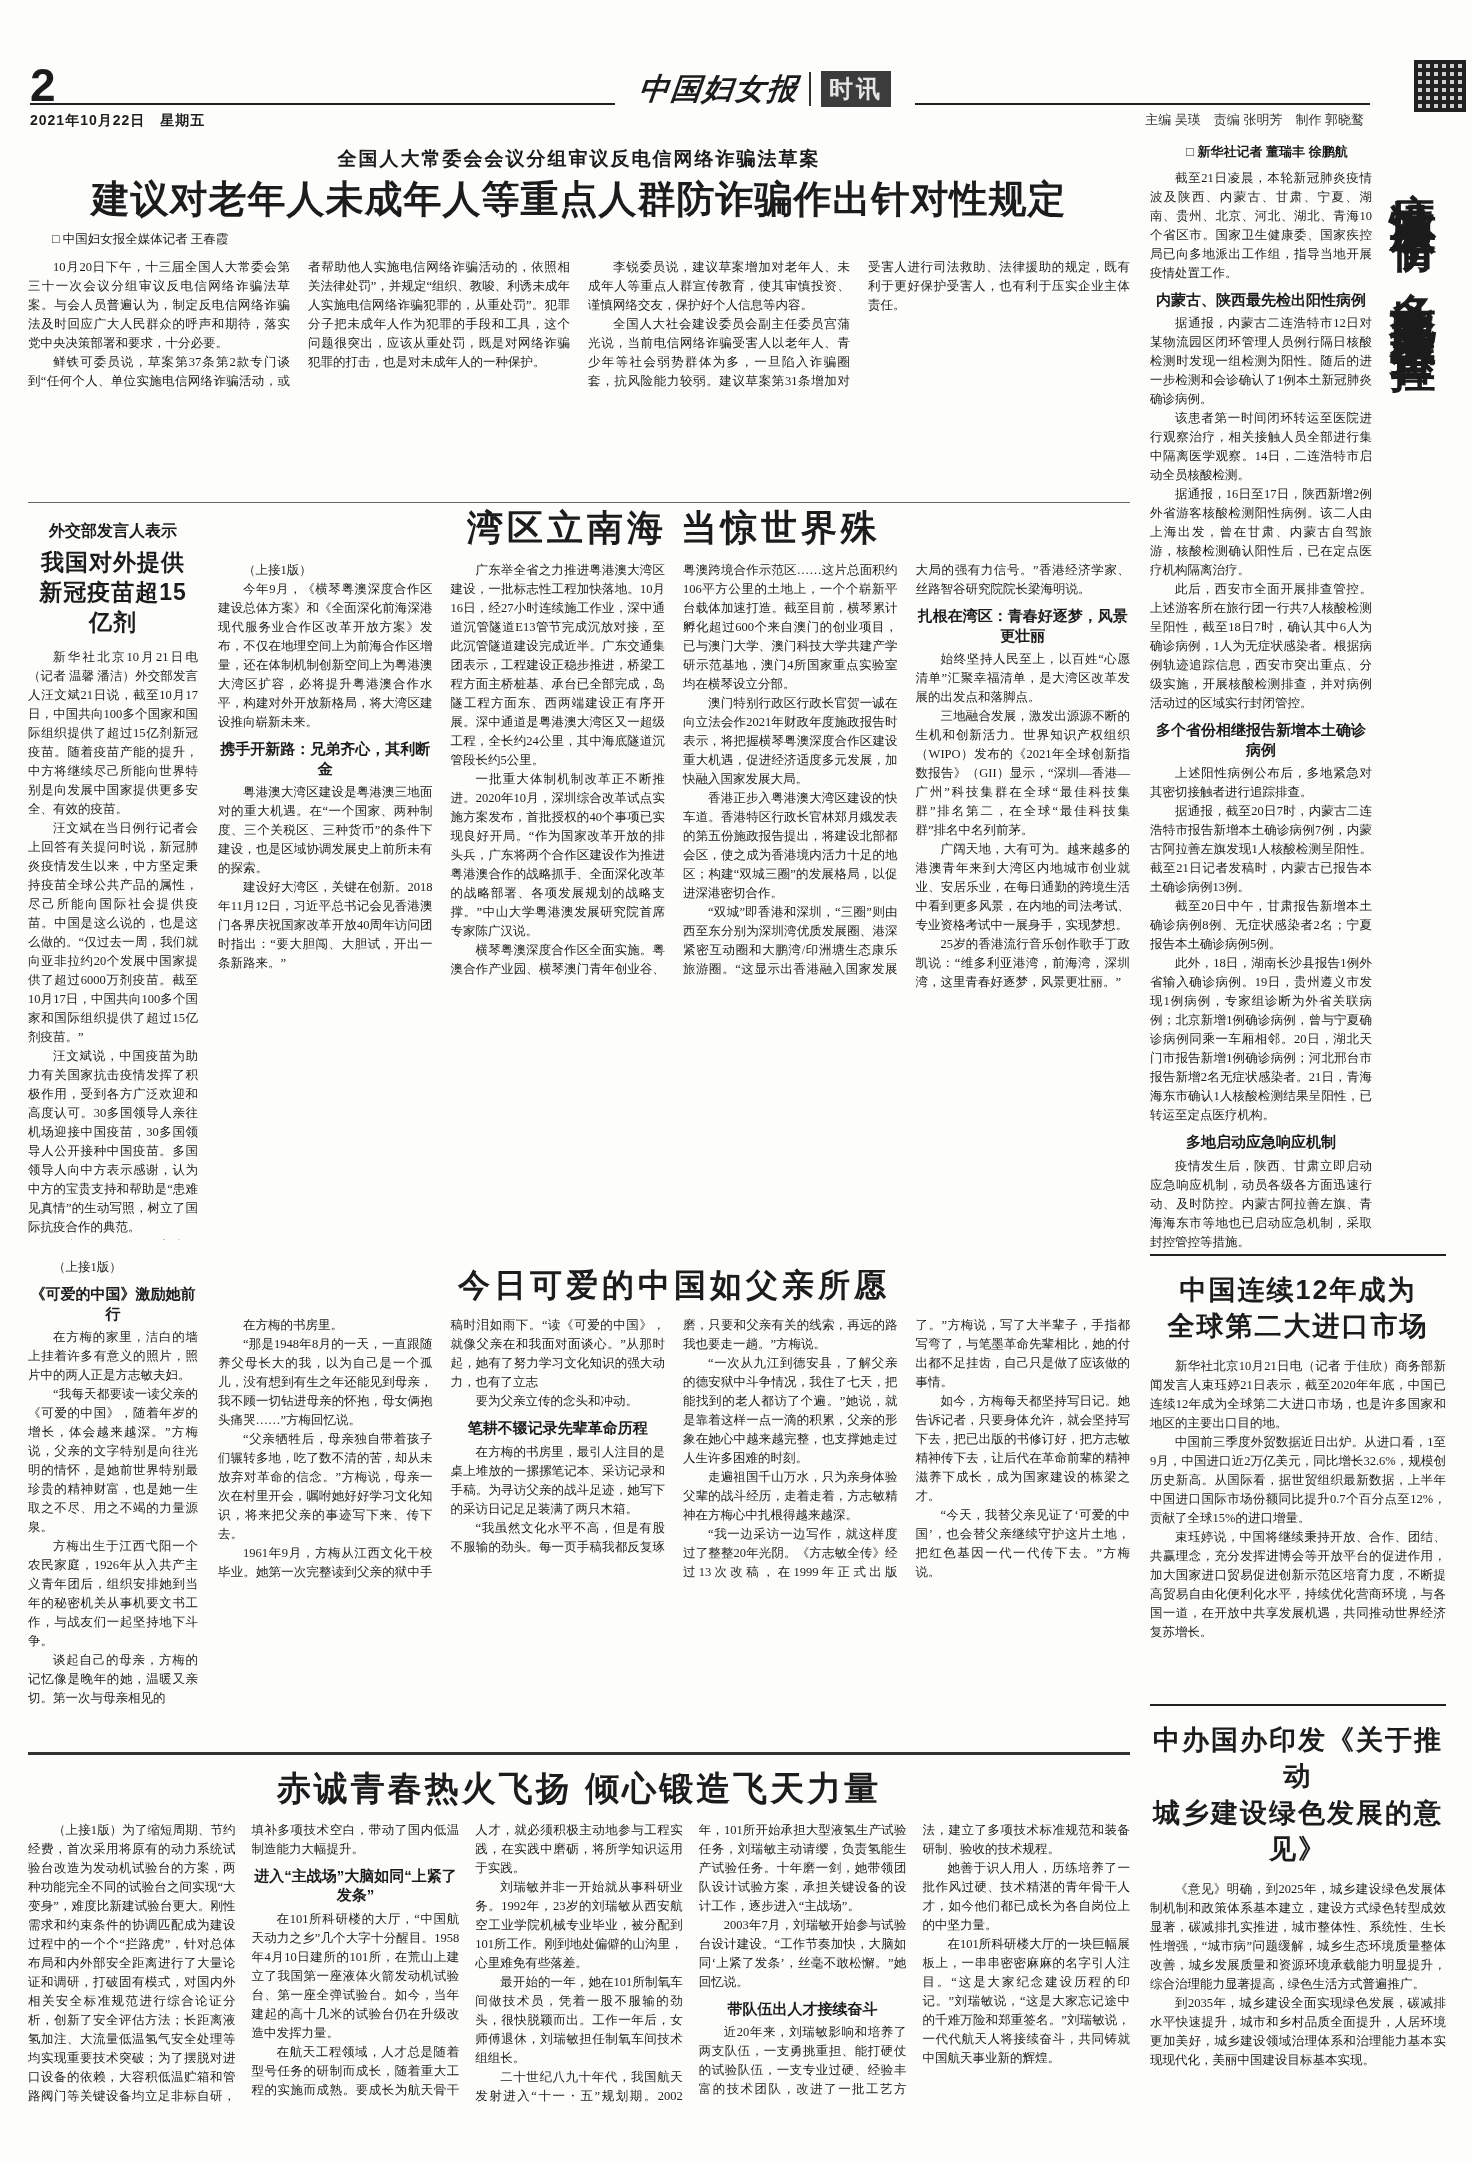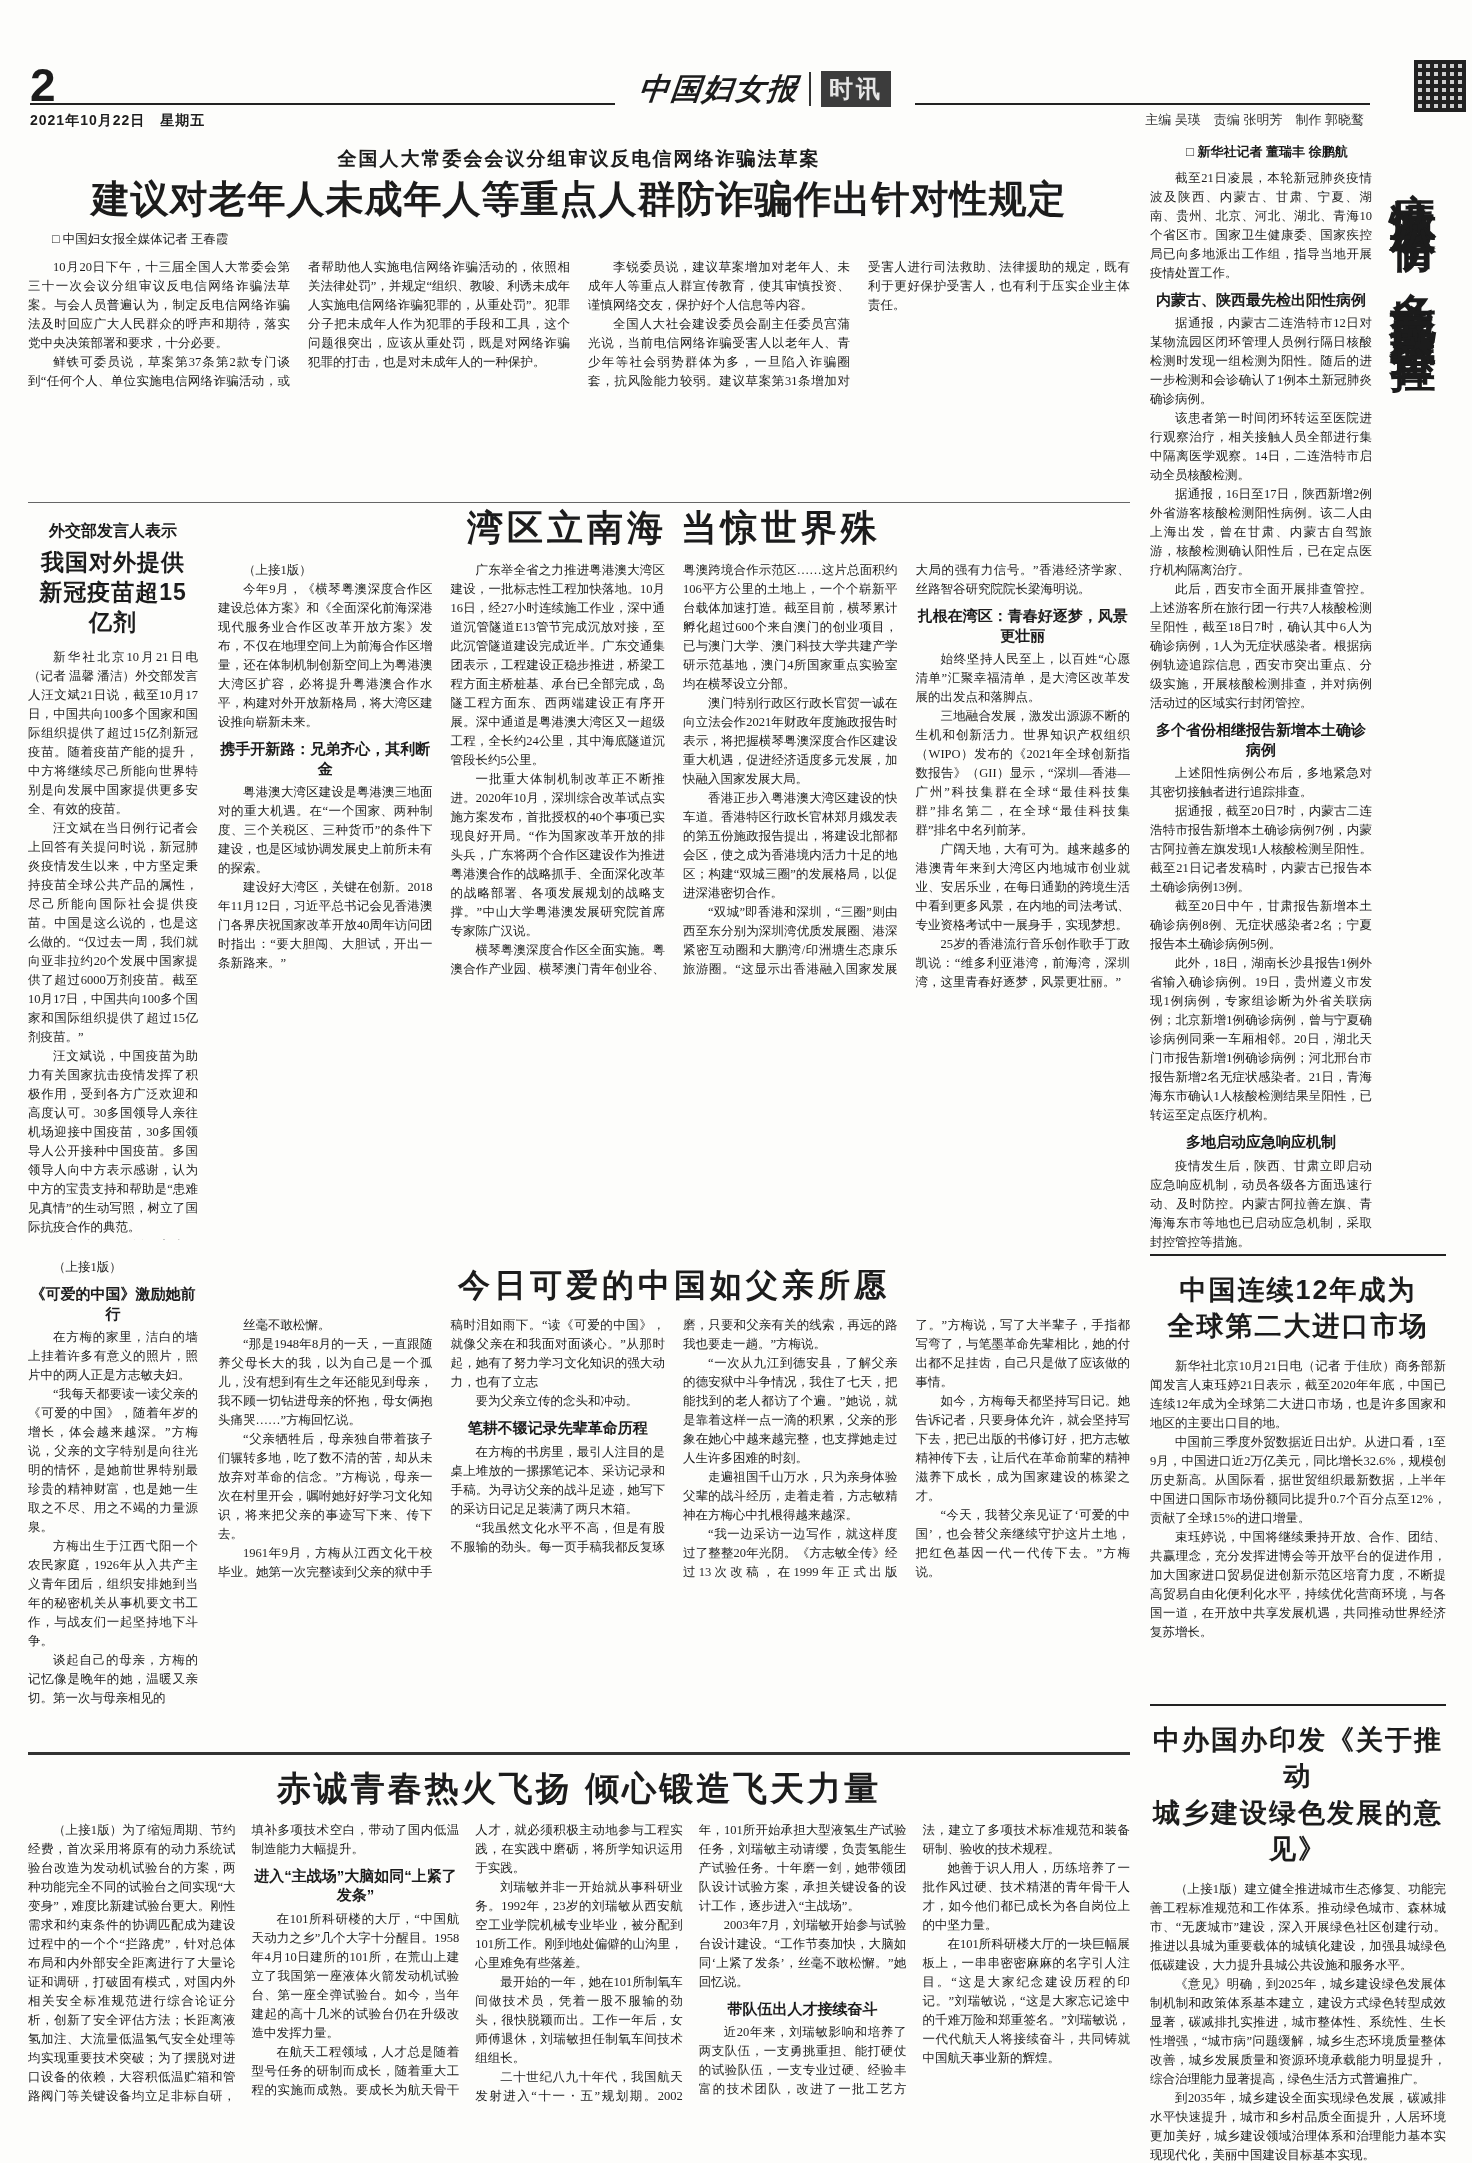--- a/index.html
+++ b/index.html
@@ -133,21 +133,21 @@
         <p class="para">（上接1版）</p>
         <p class="subhead">《可爱的中国》激励她前行</p>
         <p class="para">在方梅的家里，洁白的墙上挂着许多有意义的照片，照片中的两人正是方志敏夫妇。</p>
         <p class="para">“我每天都要读一读父亲的《可爱的中国》，随着年岁的增长，体会越来越深。”方梅说，父亲的文字特别是向往光明的情怀，是她前世界特别最珍贵的精神财富，也是她一生取之不尽、用之不竭的力量源泉。</p>
         <p class="para">方梅出生于江西弋阳一个农民家庭，1926年从入共产主义青年团后，组织安排她到当年的秘密机关从事机要文书工作，与战友们一起坚持地下斗争。</p>
         <p class="para">谈起自己的母亲，方梅的记忆像是晚年的她，温暖又亲切。第一次与母亲相见的</p>
       </div>
     <div class="fm-right">
       <h1 class="fm-headline">今日可爱的中国如父亲所愿</h1>
       <div class="fm-cols">
-          <p class="para">丝毫不敢松懈。</p>
+          <p class="para">在方梅的书房里。</p>
           <p class="para">“那是1948年8月的一天，一直跟随养父母长大的我，以为自己是一个孤儿，没有想到有生之年还能见到母亲，我不顾一切钻进母亲的怀抱，母女俩抱头痛哭……”方梅回忆说。</p>
           <p class="para">“父亲牺牲后，母亲独自带着孩子们辗转多地，吃了数不清的苦，却从未放弃对革命的信念。”方梅说，母亲一次在村里开会，嘱咐她好好学习文化知识，将来把父亲的事迹写下来、传下去。</p>
           <p class="para">1961年9月，方梅从江西文化干校毕业。她第一次完整读到父亲的狱中手稿时泪如雨下。“读《可爱的中国》，就像父亲在和我面对面谈心。”从那时起，她有了努力学习文化知识的强大动力，也有了立志</p>
           <p class="para">要为父亲立传的念头和冲动。</p>
           <p class="subhead">笔耕不辍记录先辈革命历程</p>
           <p class="para">在方梅的书房里，最引人注目的是桌上堆放的一摞摞笔记本、采访记录和手稿。为寻访父亲的战斗足迹，她写下的采访日记足足装满了两只木箱。</p>
           <p class="para">“我虽然文化水平不高，但是有股不服输的劲头。每一页手稿我都反复琢磨，只要和父亲有关的线索，再远的路我也要走一趟。”方梅说。</p>
           <p class="para">“一次从九江到德安县，了解父亲的德安狱中斗争情况，我住了七天，把能找到的老人都访了个遍。”她说，就是靠着这样一点一滴的积累，父亲的形象在她心中越来越完整，也支撑她走过人生许多困难的时刻。</p>
           <p class="para">走遍祖国千山万水，只为亲身体验父辈的战斗经历，走着走着，方志敏精神在方梅心中扎根得越来越深。</p>
           <p class="para">“我一边采访一边写作，就这样度过了整整20年光阴。《方志敏全传》经过13次改稿，在1999年正式出版了。”方梅说，写了大半辈子，手指都写弯了，与笔墨革命先辈相比，她的付出都不足挂齿，自己只是做了应该做的事情。</p>
@@ -217,20 +217,19 @@
     </div>
 
     <div class="rr-rule" style="top:1564px;"></div>
 
     <div class="green">
       <h2 class="rr-headline">
         <span>中办国办印发《关于推动</span><br>
         <span>城乡建设绿色发展的意见》</span>
       </h2>
       <div>
-          <p class="para">（上接1版）建立健全推进城市生态修复、功能完善工程标准规范和工作体系。推动绿色城市、森林城市、“无废城市”建设，深入开展绿色社区创建行动。推进以县城为重要载体的城镇化建设，加强县城绿色低碳建设，大力提升县城公共设施和服务水平。</p>
           <p class="para">《意见》明确，到2025年，城乡建设绿色发展体制机制和政策体系基本建立，建设方式绿色转型成效显著，碳减排扎实推进，城市整体性、系统性、生长性增强，“城市病”问题缓解，城乡生态环境质量整体改善，城乡发展质量和资源环境承载能力明显提升，综合治理能力显著提高，绿色生活方式普遍推广。</p>
           <p class="para">到2035年，城乡建设全面实现绿色发展，碳减排水平快速提升，城市和乡村品质全面提升，人居环境更加美好，城乡建设领域治理体系和治理能力基本实现现代化，美丽中国建设目标基本实现。</p>
         </div>
     </div>
 
   </div>
 </div>
 
 </body></html>

